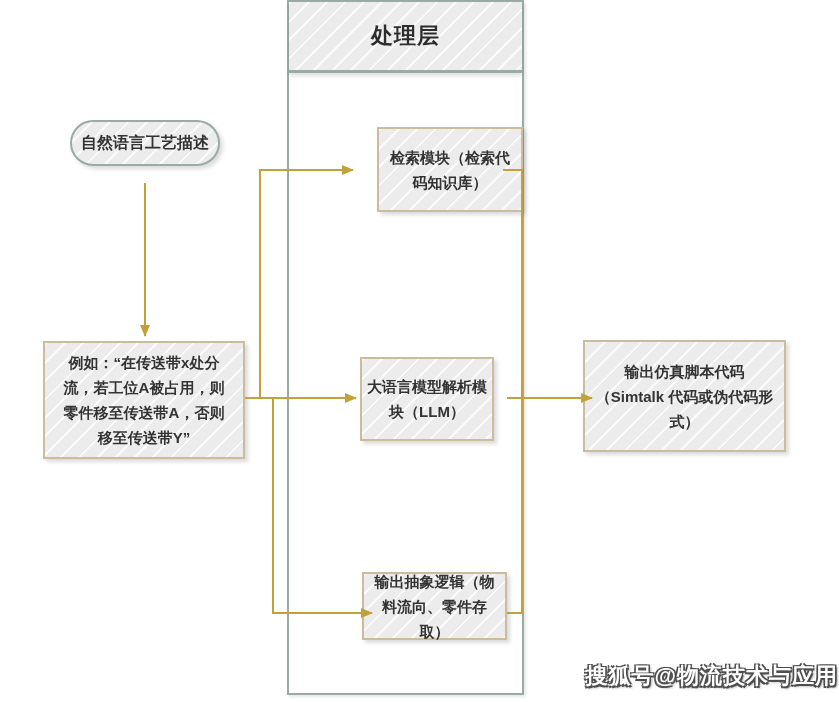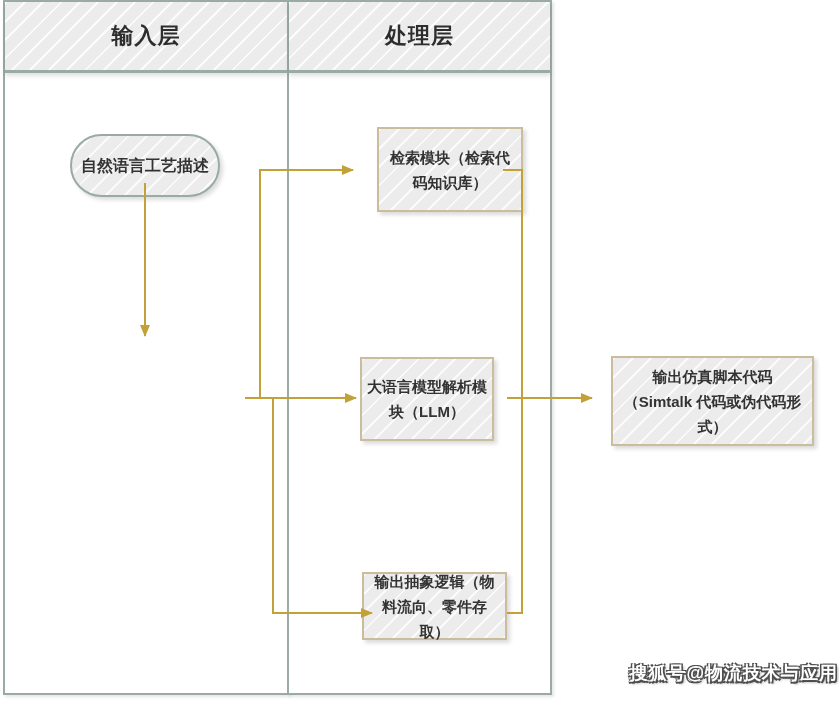--- a/index.html
+++ b/index.html
@@ -17,21 +17,21 @@
   
   .lane {
     position: absolute;
     top: 0;
     height: 695px;
     background: #ffffff;
     border: 2px solid #9aaba4;
     box-shadow: 2px 2px 3px rgba(0,0,0,0.10);
   }
   .lane-1 { left: 3px;   width: 286px; }
-  .lane-2 { left: 287px; width: 265px; }
+  .lane-2 { left: 287px; width: 237px; }
   .lane-3 { left: 550px; width: 287px; }
 
   .lane-header {
     height: 71px;
     border-bottom: 3px solid #9aaba4;
     background-color: #ececec;
     background-image: repeating-linear-gradient(
       135deg,
       rgba(255,255,255,0.85) 0px,
       rgba(255,255,255,0.85) 2px,
@@ -75,68 +75,69 @@
     line-height: 25px;
   }
   .node-stadium {
     border: 2px solid #9aaba4;
     border-radius: 32px;
     box-shadow: 3px 3px 4px rgba(0,0,0,0.14);
     font-size: 16px;
     line-height: 22px;
   }
 
-  #node-natural-language { left: 70px;  top: 134px; width: 150px; height: 63px; }
+  #node-natural-language { left: 70px;  top: 120px; width: 150px; height: 46px; }
   #node-example          { left: 43px;  top: 341px; width: 202px; height: 118px; }
   #node-retrieval        { left: 377px; top: 127px; width: 146px; height: 85px; }
   #node-llm              { left: 360px; top: 357px; width: 134px; height: 84px; }
   #node-abstract         { left: 362px; top: 572px; width: 145px; height: 68px; }
-  #node-output           { left: 611px; top: 340px; width: 203px; height: 90px; margin-top: 16px; }
+  #node-output           { left: 583px; top: 340px; width: 203px; height: 112px; }
 
   
   .connectors {
     position: absolute;
     left: 0; top: 0;
     width: 839px; height: 702px;
     z-index: 3;
     pointer-events: none;
   }
 
   
   .watermark {
     position: absolute;
     right: 1px;
     top: 661px;
     z-index: 4;
-    font-size: 18px;
+    font-size: 22px;
     font-weight: bold;
     letter-spacing: 1px;
     color: #ffffff;
     text-shadow:
       -1.5px -1.5px 0 #4e4e4e,
        1.5px -1.5px 0 #4e4e4e,
       -1.5px  1.5px 0 #4e4e4e,
        1.5px  1.5px 0 #4e4e4e,
        2px 2px 3px rgba(0,0,0,0.45);
   }
 </style>
 </head>
 <body>
 
 <div class="stage">
 
-  <div class="lane lane-1">
-    <div class="lane-header">输入层</div>
-  </div>
   <div class="lane lane-2">
     <div class="lane-header">处理层</div>
   </div>
 
   <div class="node node-stadium" id="node-natural-language">自然语言工艺描述</div>
 
+  <div class="node node-rect" id="node-example">例如：“在传送带x处分
+流，若工位A被占用，则
+零件移至传送带A，否则
+移至传送带Y”</div>
 
   <div class="node node-rect" id="node-retrieval">检索模块（检索代
 码知识库）</div>
 
   <div class="node node-rect" id="node-llm">大语言模型解析模
 块（LLM）</div>
 
   <div class="node node-rect" id="node-abstract">输出抽象逻辑（物
 料流向、零件存
 取）</div>

